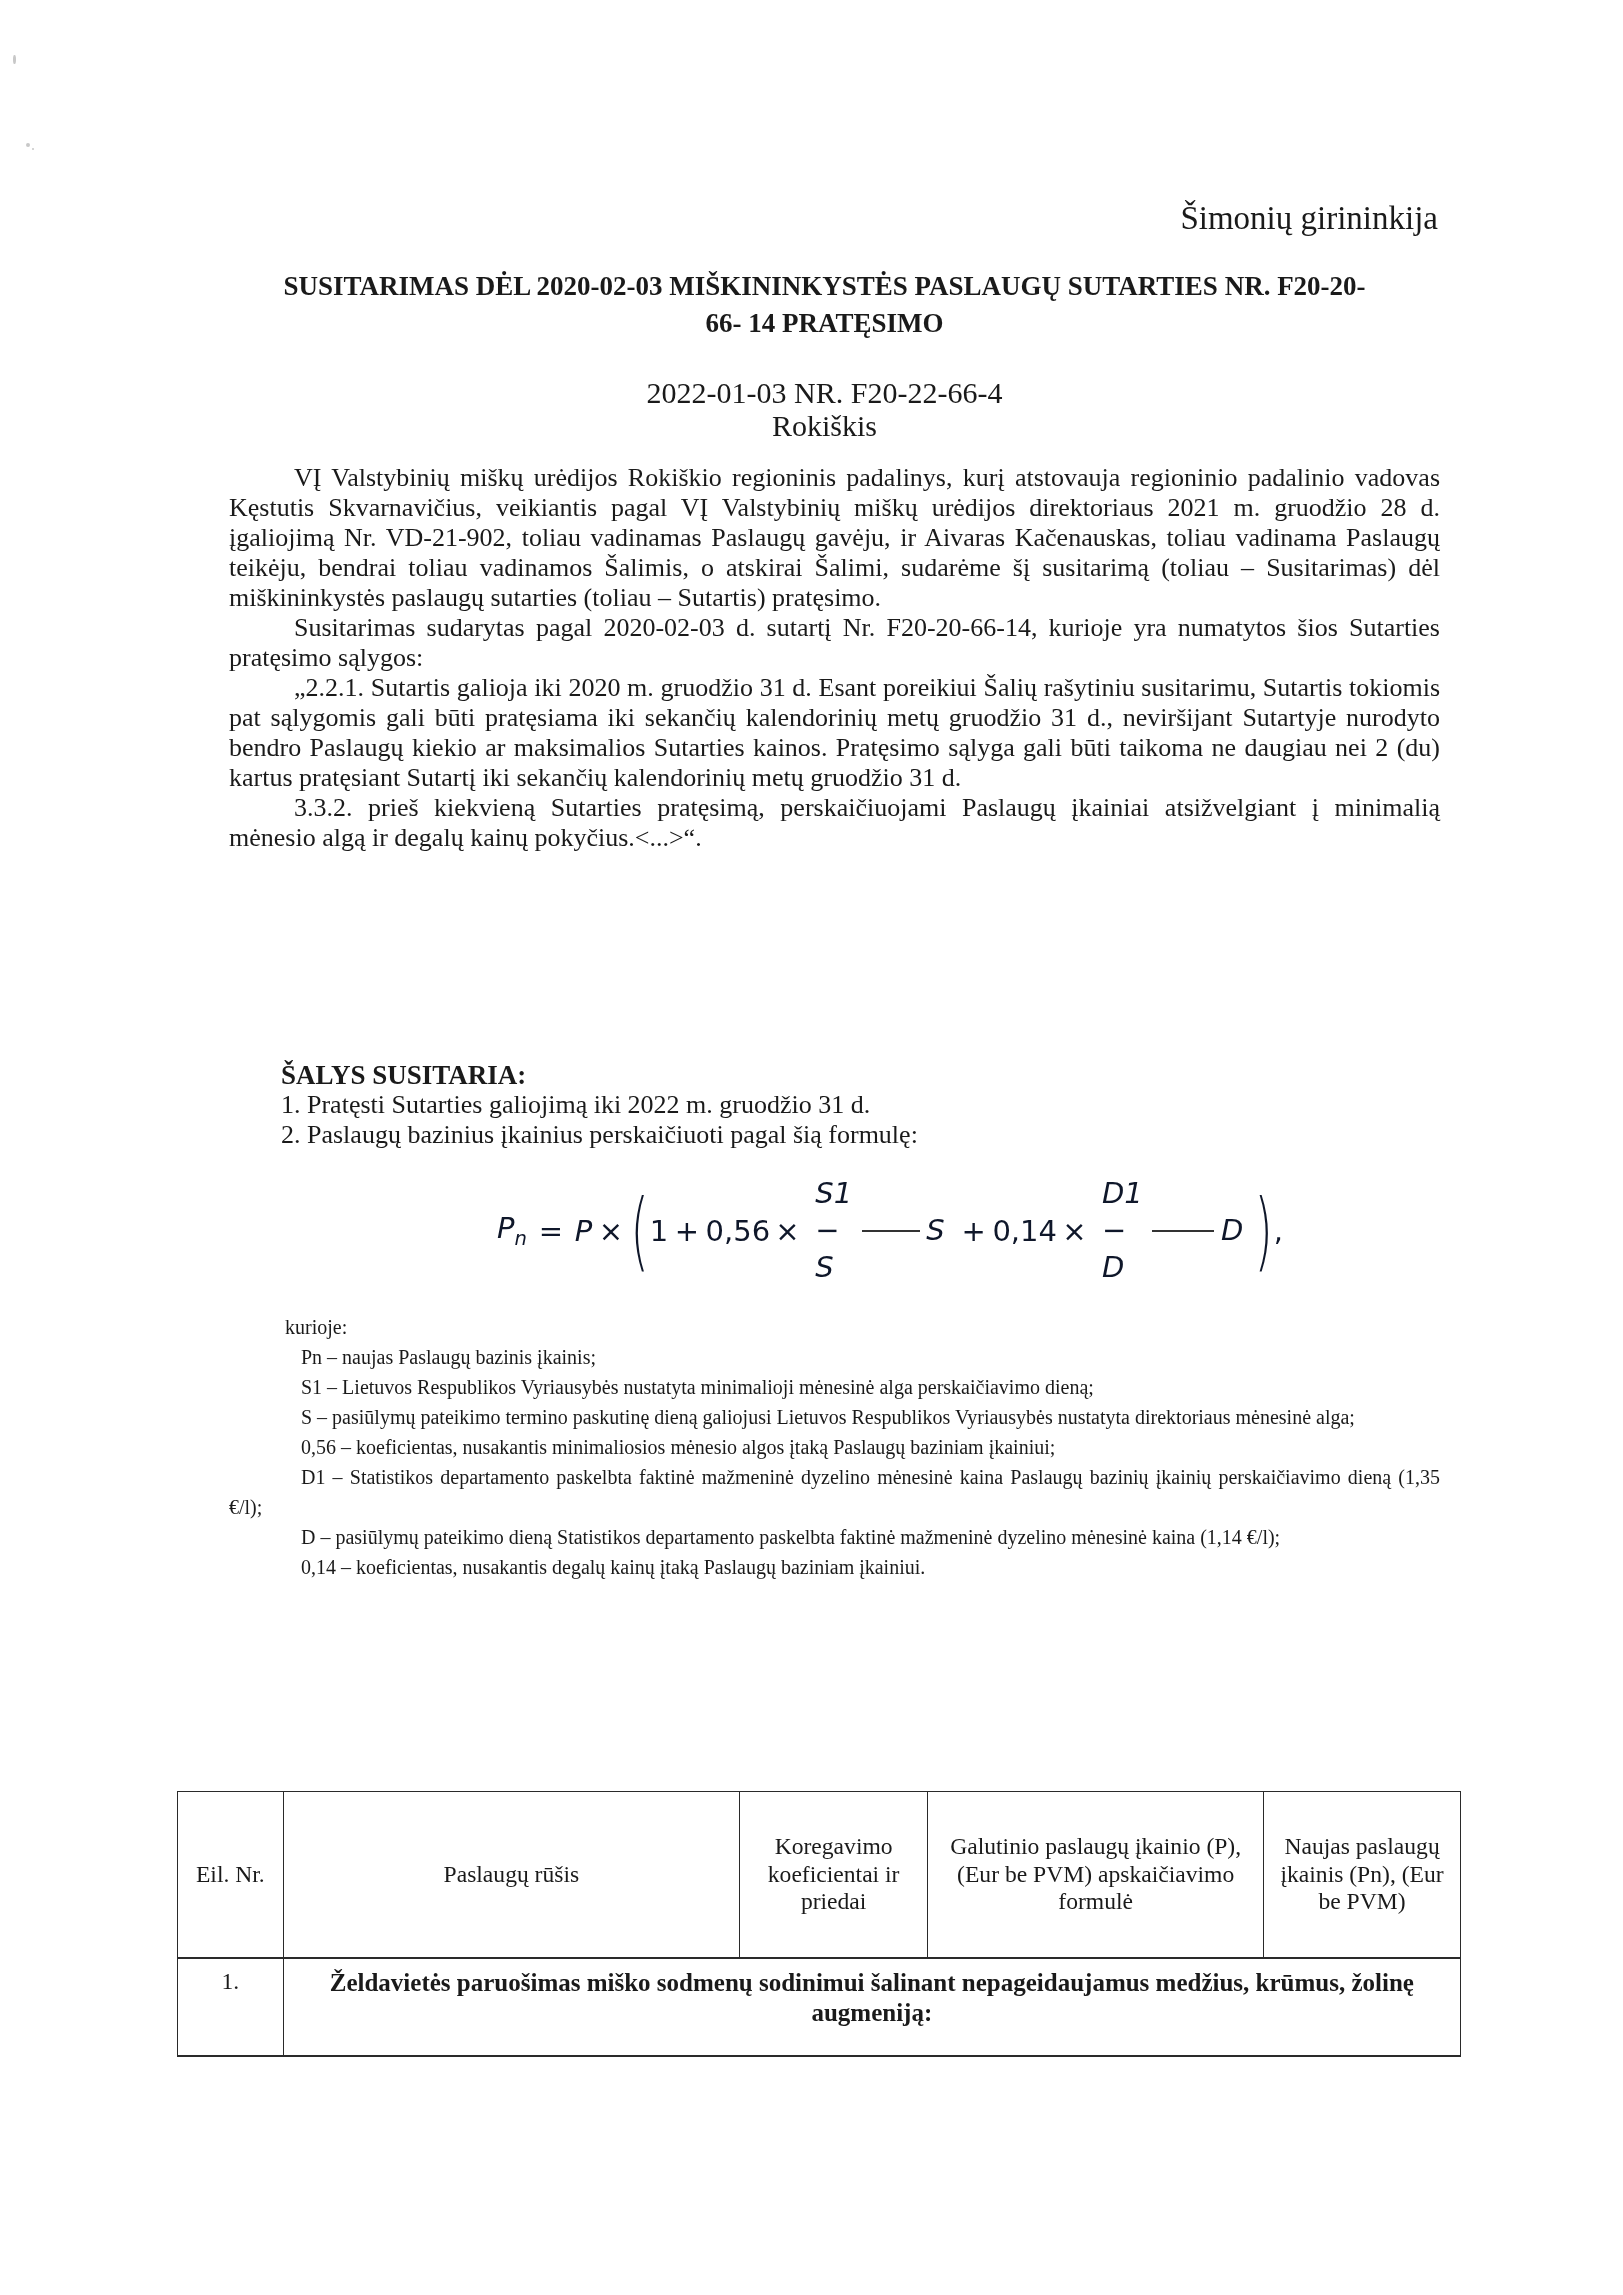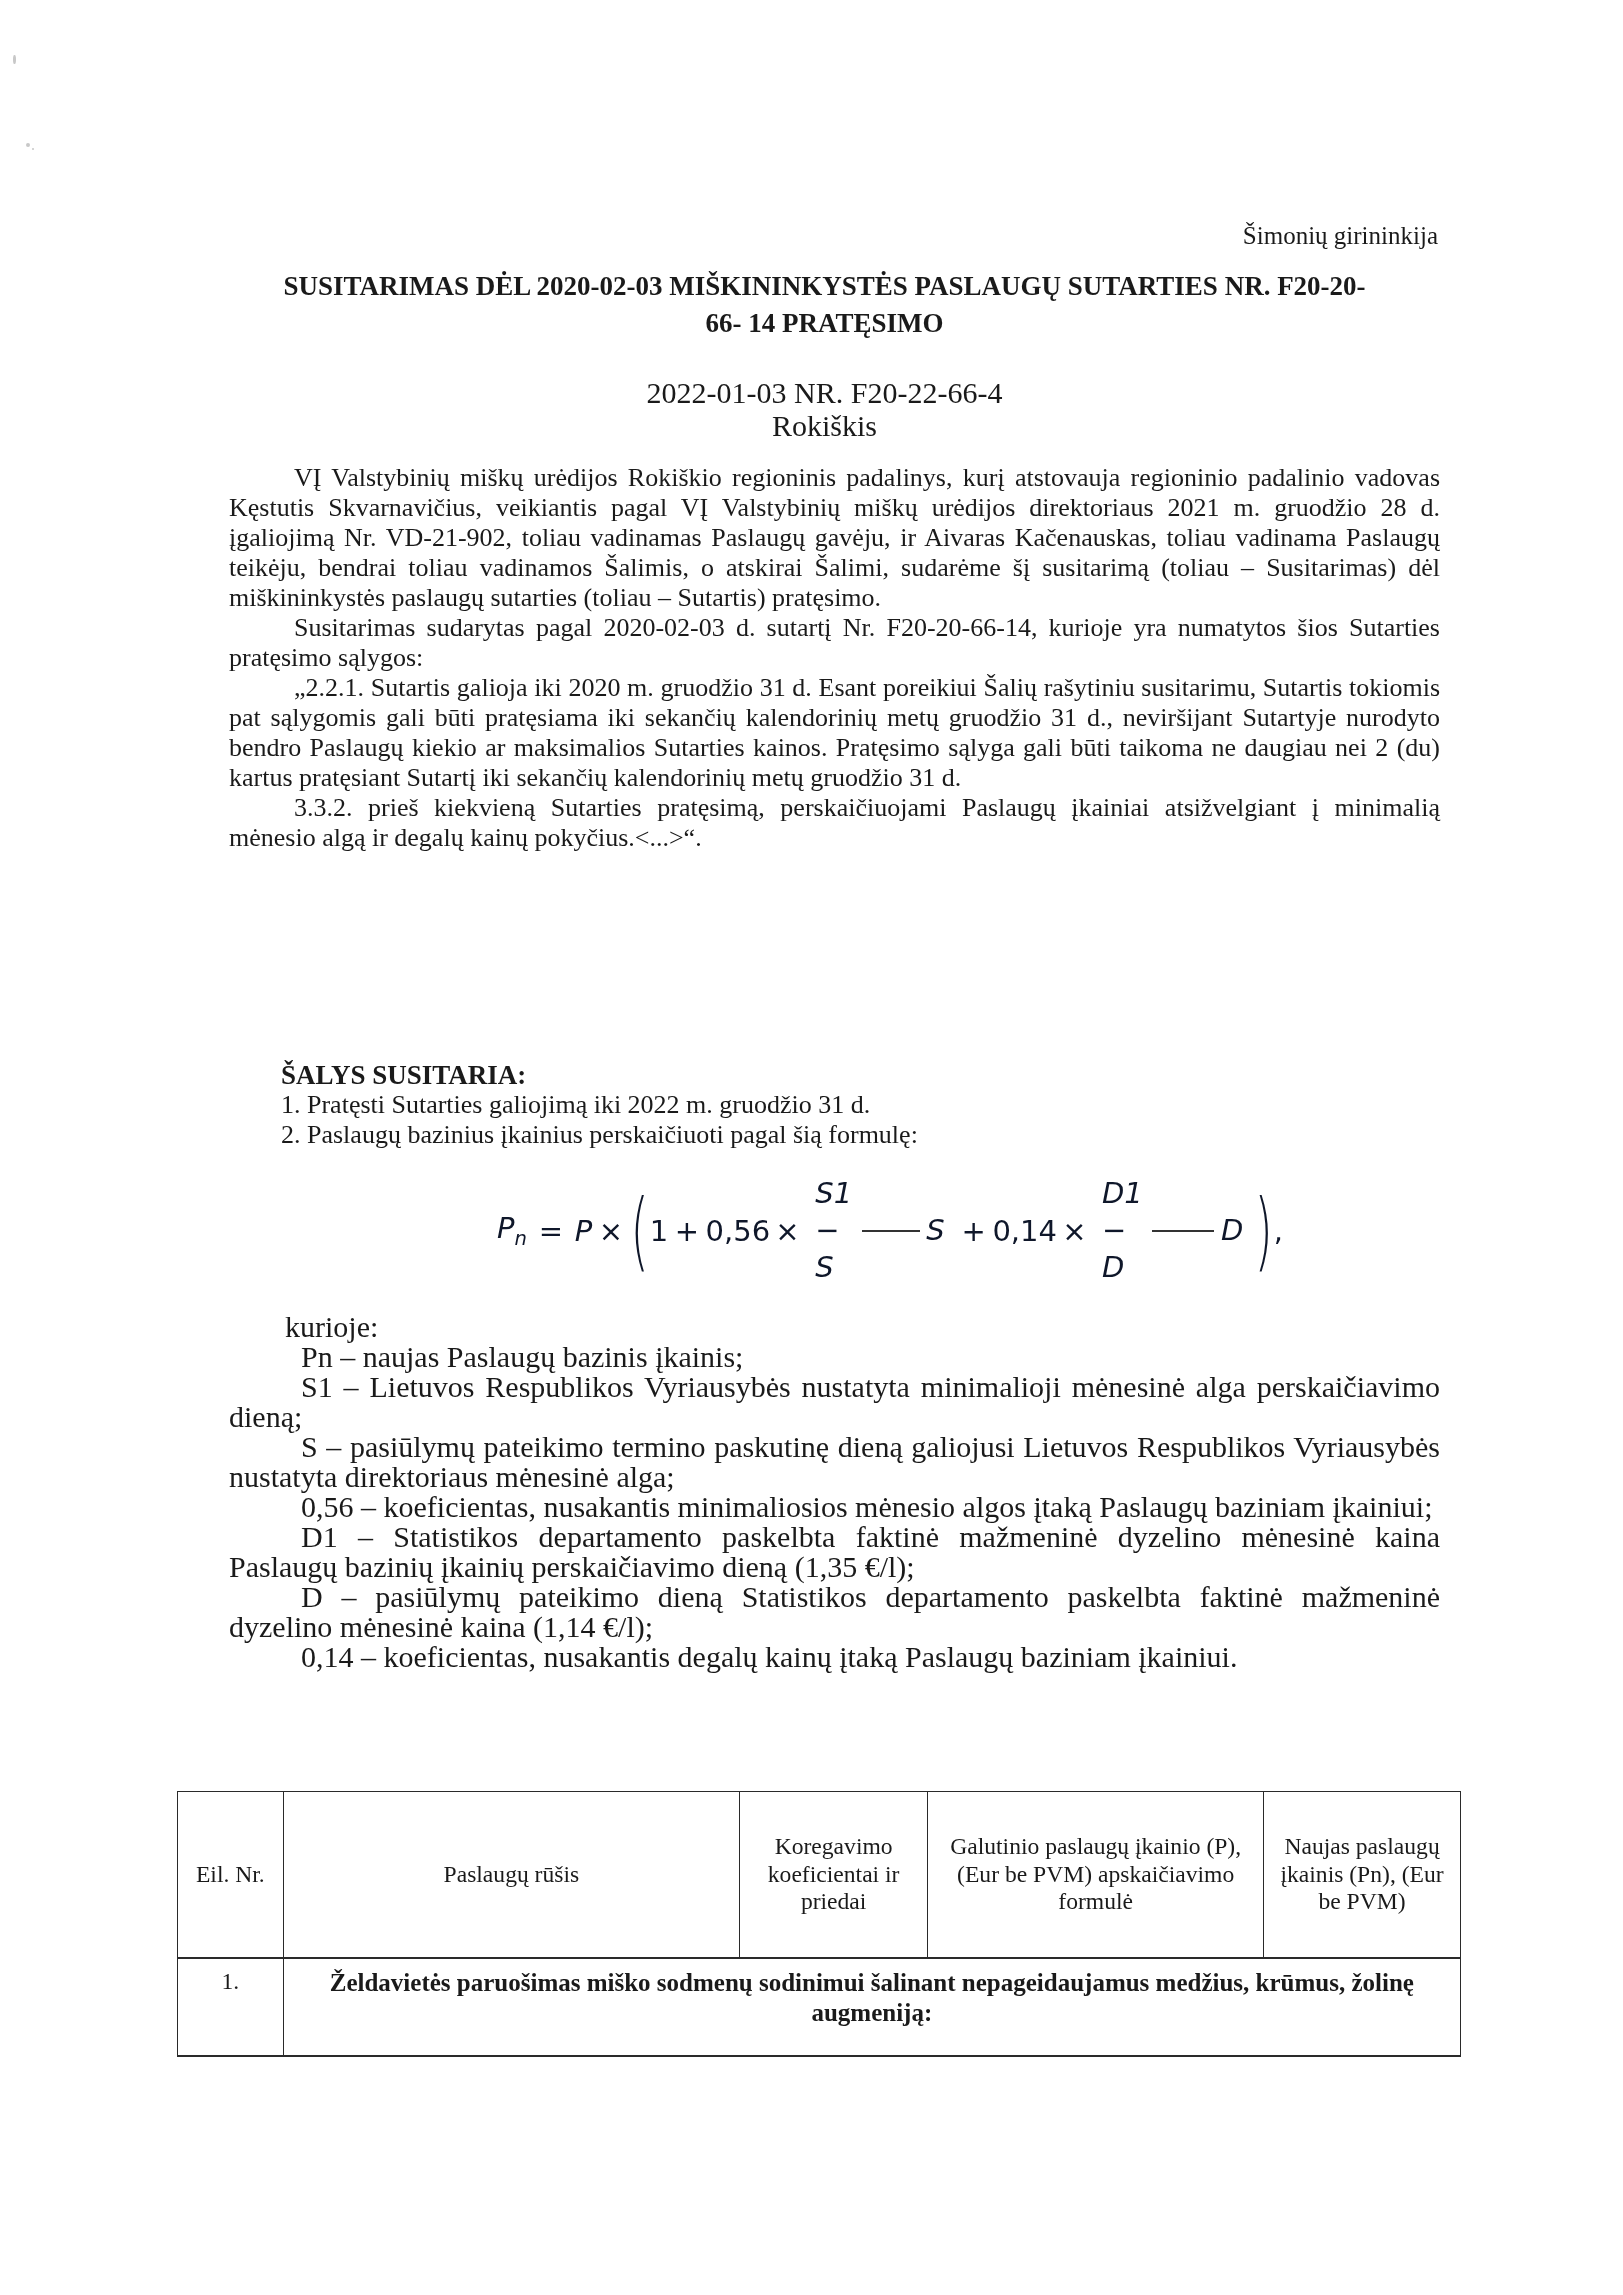--- a/index.html
+++ b/index.html
@@ -22,23 +22,23 @@
       height: 2295px;
     }
     .scan-speck {
       position: absolute;
       background: #9a9a9a;
       border-radius: 50%;
       opacity: 0.55;
     }
     .header-right {
       position: absolute;
-      top: 222px;
+      top: 200px;
       right: 185px;
-      font-size: 25px;
+      font-size: 33px;
     }
     .title {
       position: absolute;
       top: 268px;
       left: 216px;
       width: 1217px;
       text-align: center;
       font-weight: bold;
       font-size: 27px;
       line-height: 37px;
@@ -121,21 +121,21 @@
     }
     .formula sub {
       font-size: 19.6px;
       vertical-align: -6.5px;
     }
     .defs {
       position: absolute;
       top: 1312px;
       left: 229px;
       width: 1211px;
-      font-size: 30px;
+      font-size: 20px;
       line-height: 30px;
       text-align: justify;
     }
     .defs p { margin: 0; }
     .defs .first { padding-left: 56px; }
     .table-caption {
       position: absolute;
       top: 1761px;
       left: 257px;
       font-size: 26px;

